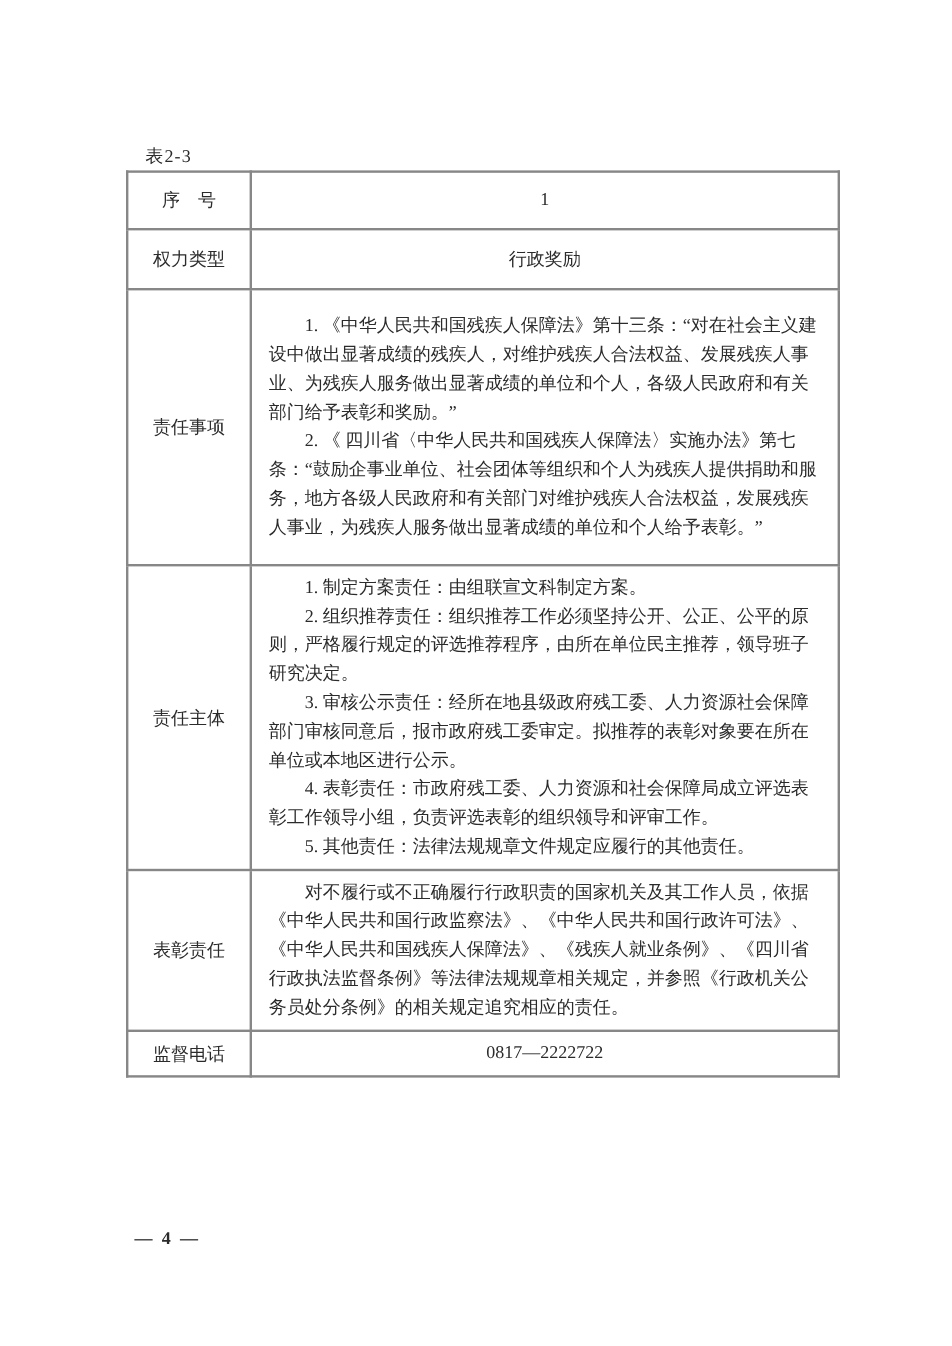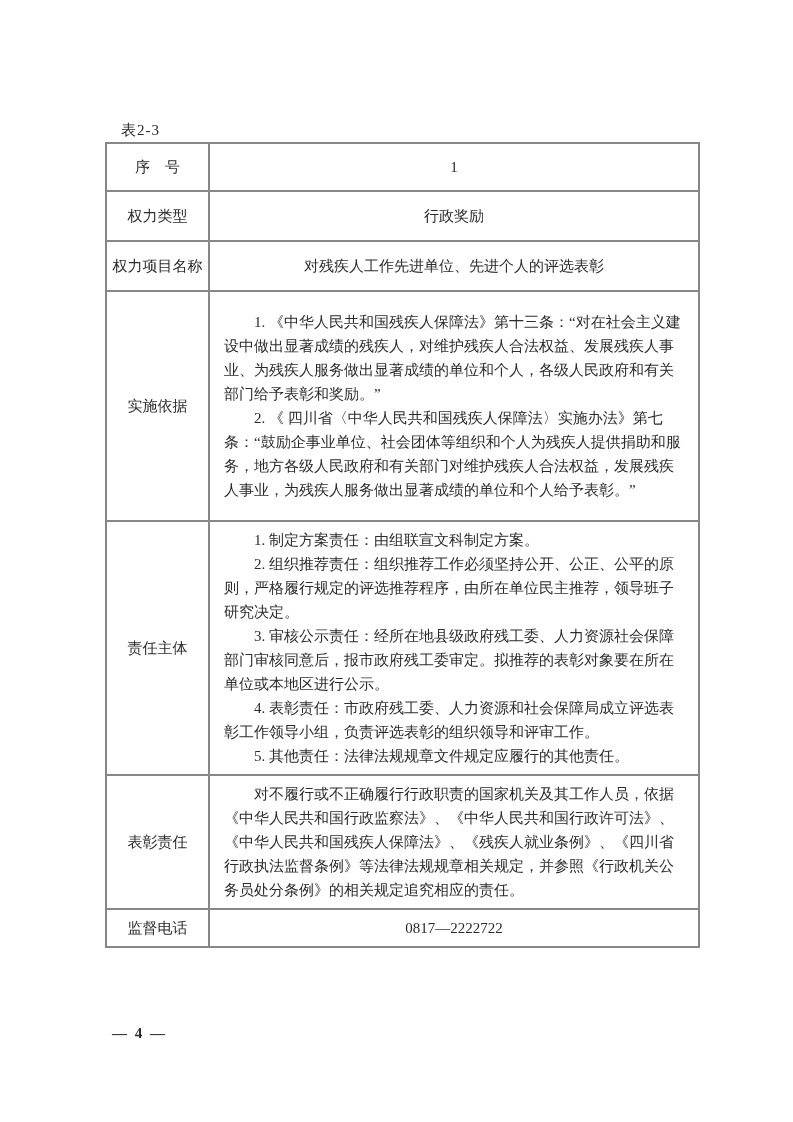--- a/index.html
+++ b/index.html
@@ -82,26 +82,22 @@
   </colgroup>
   <tbody>
     <tr class="r-serial">
       <td class="label-cell">序　号</td>
       <td class="value-cell value-center">1</td>
     </tr>
     <tr class="r-type">
       <td class="label-cell">权力类型</td>
       <td class="value-cell value-center">行政奖励</td>
     </tr>
-    <tr class="r-name">
-      <td class="label-cell">权力项目名称</td>
-      <td class="value-cell value-center">对残疾人工作先进单位、先进个人的评选表彰</td>
-    </tr>
     <tr class="r-basis">
-      <td class="label-cell">实施依据</td>
+      <td class="label-cell">责任事项</td>
       <td class="value-cell value-paras">
         <p>1. 《中华人民共和国残疾人保障法》第十三条：“对在社会主义建设中做出显著成绩的残疾人，对维护残疾人合法权益、发展残疾人事业、为残疾人服务做出显著成绩的单位和个人，各级人民政府和有关部门给予表彰和奖励。”</p>
         <p>2. 《 四川省〈中华人民共和国残疾人保障法〉实施办法》第七条：“鼓励企事业单位、社会团体等组织和个人为残疾人提供捐助和服务，地方各级人民政府和有关部门对维护残疾人合法权益，发展残疾人事业，为残疾人服务做出显著成绩的单位和个人给予表彰。”</p>
       </td>
     </tr>
     <tr class="r-duties">
       <td class="label-cell">责任主体</td>
       <td class="value-cell value-paras">
         <p>1. 制定方案责任：由组联宣文科制定方案。</p>
         <p>2. 组织推荐责任：组织推荐工作必须坚持公开、公正、公平的原则，严格履行规定的评选推荐程序，由所在单位民主推荐，领导班子研究决定。</p>

